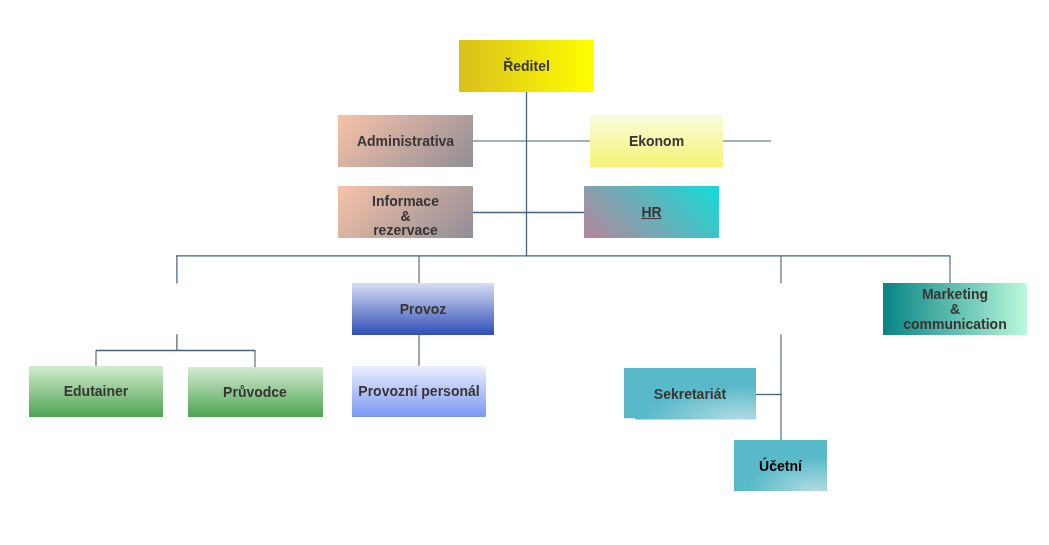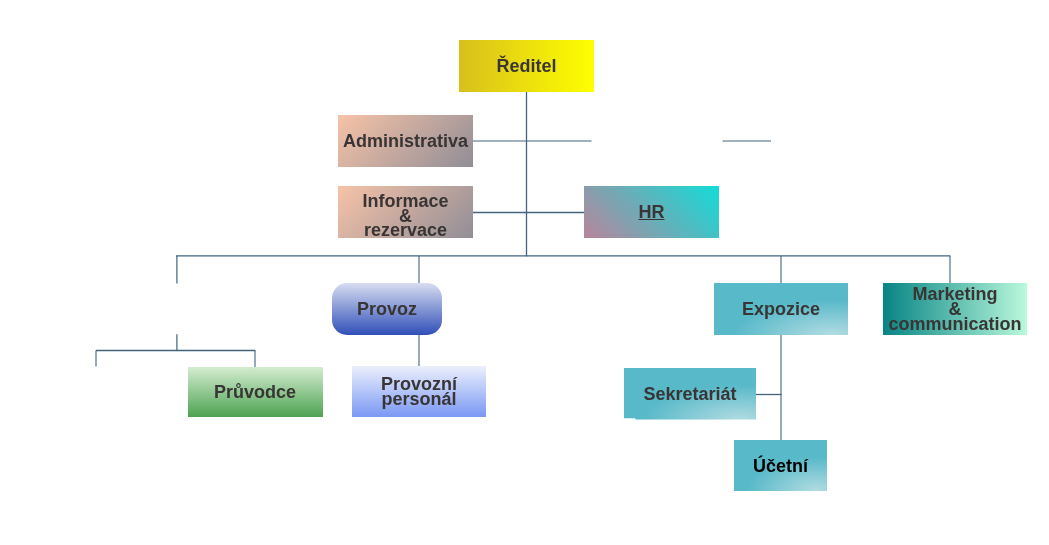--- a/index.html
+++ b/index.html
@@ -27,21 +27,21 @@
   .node {
     position: absolute;
     box-sizing: border-box;
     display: flex;
     align-items: center;
     justify-content: center;
     text-align: center;
   }
   .node-label {
     font-weight: bold;
-    font-size: 18px;
+    font-size: 14px;
     line-height: 14.6px;
     white-space: pre-line;
     display: block;
     position: relative;
     top: 0.5px;
   }
 </style>
 </head>
 <body>
 
@@ -65,38 +65,41 @@
       <line class="wire" x1="781" x2="781" y1="334.2" y2="440.5" stroke="#41637e" stroke-width="1.1"></line>
       <line class="wire" x1="755.5" x2="781.5" y1="394.5" y2="394.5" stroke="#41637e" stroke-width="1.3"></line>
   </svg>
 
     <div class="node" style="left: 459px; top: 40px; width: 135px; height: 51.5px; background: linear-gradient(to right, rgb(216, 191, 28) 0%, rgb(255, 255, 0) 100%); color: rgb(56, 53, 52);">
       <span class="node-label">Ředitel</span>
     </div>
     <div class="node" style="left: 338px; top: 115px; width: 135px; height: 51.5px; background: linear-gradient(135deg, rgb(247, 195, 167) 0%, rgb(145, 141, 151) 100%); color: rgb(56, 53, 52);">
       <span class="node-label">Administrativa</span>
     </div>
+    <div class="node" style="left: 590px; top: 115px; width: 133px; height: 51.5px; background: linear-gradient(rgb(251, 251, 221) 0%, rgb(244, 244, 117) 100%); color: rgb(56, 53, 52);">
+      <span class="node-label">Ekonom</span>
+    </div>
     <div class="node" style="left: 338px; top: 186px; width: 135px; height: 51.5px; background: linear-gradient(135deg, rgb(247, 195, 167) 0%, rgb(145, 141, 151) 100%); color: rgb(56, 53, 52); align-items: flex-end;">
       <span class="node-label">Informace
 &amp;
 rezervace</span>
     </div>
     <div class="node" style="left: 584px; top: 186px; width: 135px; height: 51.5px; background: linear-gradient(45deg, rgb(184, 132, 155) 0%, rgb(18, 220, 216) 100%); color: rgb(56, 53, 52); text-decoration: underline;">
       <span class="node-label">HR</span>
     </div>
-    <div class="node" style="left: 332px; top: 283px; width: 110px; height: 51.5px; background: linear-gradient(rgb(216, 221, 242) 0%, rgb(48, 79, 184) 100%); color: rgb(56, 53, 52); border-radius: 15px;">
+    <div class="node" style="left: 352px; top: 283px; width: 142px; height: 51.5px; background: linear-gradient(rgb(216, 221, 242) 0%, rgb(48, 79, 184) 100%); color: rgb(56, 53, 52);">
       <span class="node-label">Provoz</span>
-    </div>
-    <div class="node" style="left: 714px; top: 283px; width: 134px; height: 51.5px; background: radial-gradient(105% 95% at 88% 100%, rgb(178, 220, 226) 0%, rgb(88, 185, 201) 70%); color: rgb(56, 53, 52);">
-      <span class="node-label">Expozice</span>
     </div>
     <div class="node" style="left: 883px; top: 283px; width: 144px; height: 51.5px; background: linear-gradient(to right, rgb(7, 132, 132) 0%, rgb(186, 249, 220) 100%); color: rgb(56, 53, 52);">
       <span class="node-label">Marketing
 &amp;
 communication</span>
+    </div>
+    <div class="node" style="left: 29px; top: 366px; width: 134px; height: 50.5px; background: linear-gradient(rgb(212, 236, 209) 0%, rgb(77, 163, 81) 100%); color: rgb(56, 53, 52);">
+      <span class="node-label">Edutainer</span>
     </div>
     <div class="node" style="left: 187.5px; top: 366.5px; width: 135px; height: 50.5px; background: linear-gradient(rgb(212, 236, 209) 0%, rgb(77, 163, 81) 100%); color: rgb(56, 53, 52);">
       <span class="node-label">Průvodce</span>
     </div>
     <div class="node" style="left: 352px; top: 366px; width: 134px; height: 50.5px; background: linear-gradient(rgb(236, 240, 253) 0%, rgb(122, 152, 243) 100%); color: rgb(56, 53, 52); align-items: center;">
       <span class="node-label">Provozní personál</span>
     </div>
     <div class="node" style="left: 624px; top: 368px; width: 132px; height: 51.5px; background: radial-gradient(105% 95% at 88% 100%, rgb(178, 220, 226) 0%, rgb(88, 185, 201) 70%); color: rgb(56, 53, 52); clip-path: polygon(0% 0%, 100% 0%, 100% 100%, 8.6% 100%, 8.6% 97.5%, 0% 97.5%);">
       <span class="node-label">Sekretariát</span>
     </div>

